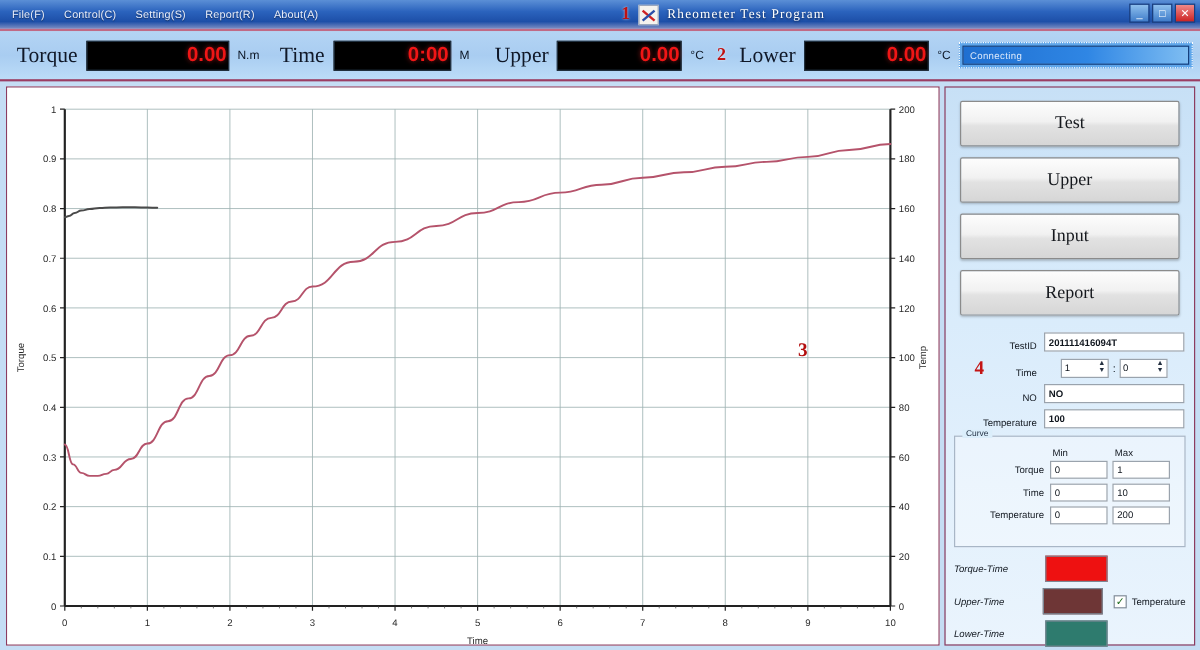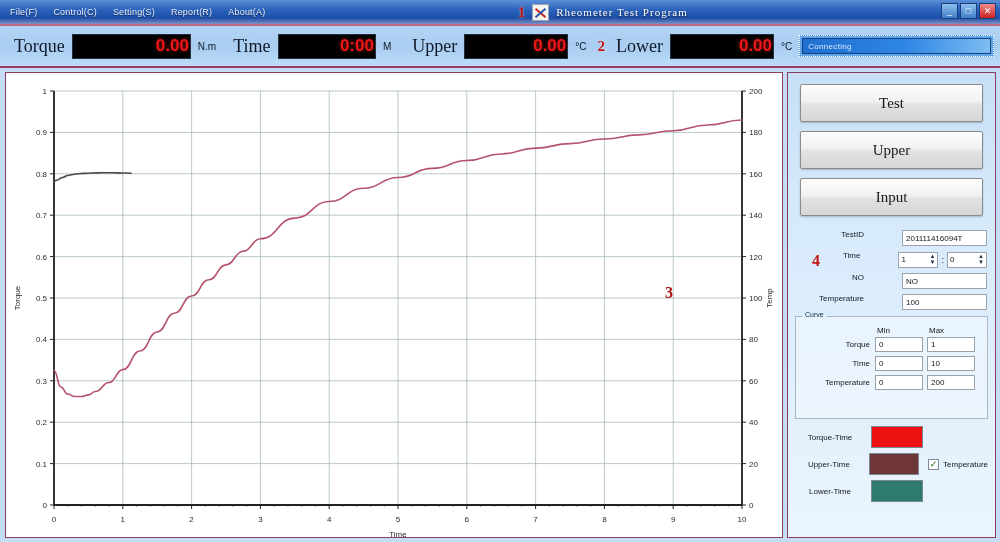--- a/index.html
+++ b/index.html
@@ -152,32 +152,32 @@
   }
 
   
   .form-zone { position: relative; padding: 14px 8px 0 8px; }
   .form-annot {
     position: absolute; left: 24px; top: 36px;
     color: #c41414; font-weight: bold; font-size: 16px;
     font-family: "Liberation Serif", serif;
   }
   .frow {
-    display: flex; align-items: flex-start; margin-bottom: 5px; gap: 32px;
+    display: flex; align-items: flex-end; margin-bottom: 5px;
   }
   .flabel {
     width: 74px; text-align: right; padding-right: 6px;
     font-size: 8px; color: #121820;
     font-family: "Liberation Sans", sans-serif; white-space: nowrap;
   }
   .finput {
     flex: 1 1 auto; height: 16px; background: #ffffff;
     border: 1px solid #9aa3ad; font-size: 8px; color: #10161e;
     display: flex; align-items: center; padding-left: 3px;
-    font-family: "Liberation Sans", sans-serif; overflow: hidden;
+    font-family: "Liberation Sans", sans-serif; overflow: hidden; font-weight: bold;
   }
   .spinwrap {
     flex: 1 1 auto; height: 17px; display: flex; align-items: center;
     justify-content: center; gap: 3px;
   }
   .spin {
     width: 40px; height: 16px; background: #ffffff; border: 1px solid #9aa3ad;
     display: flex; align-items: center; justify-content: space-between;
     padding: 0 2px; font-size: 8px; color: #10161e;
     font-family: "Liberation Sans", sans-serif;
@@ -185,21 +185,21 @@
   .spin-arrows {
     display: flex; flex-direction: column; gap: 1px; line-height: 5px;
     font-size: 6px; color: #243041;
   }
   .colon { font-size: 9px; color: #10161e; }
 
   
   .group {
     margin: 6px 7px 0 7px; border: 1px solid #a8b6c6;
     background: rgba(255,255,255,.35); position: relative;
-    padding: 9px 3px 24px 3px;
+    padding: 9px 3px 14px 3px;
   }
   .group-title {
     position: absolute; left: 6px; top: -6px;
     background: #dbeefb; padding: 0 3px;
     font-size: 7px; color: #223043;
     font-family: "Liberation Sans", sans-serif;
   }
   .minmax-head { display: flex; margin-bottom: 2px; }
   .mm-spacer { width: 76px; }
   .mm-head {
@@ -216,23 +216,23 @@
     width: 48px; height: 15px; background: #ffffff; border: 1px solid #9aa3ad;
     font-size: 8px; color: #10161e; display: flex; align-items: center;
     padding-left: 3px; margin-right: 4px;
     font-family: "Liberation Sans", sans-serif;
   }
 
   
   .legend-zone { margin: 7px 7px 0 7px; position: relative; }
   .lg-row { display: flex; align-items: center; margin-bottom: 5px; }
   .lg-label {
-    width: 76px; text-align: center; padding-right: 6px;
+    width: 76px; text-align: left; padding-right: 6px;
     font-size: 8px; color: #121820;
-    font-family: "Liberation Sans", sans-serif; white-space: nowrap;
+    font-family: "Liberation Sans", sans-serif; white-space: nowrap; font-style: italic;
   }
   .swatch {
     width: 52px; height: 22px; border: 1px solid #7b8794;
   }
   .chk-wrap {
     display: flex; align-items: center; gap: 4px; margin-left: 9px;
   }
   .chkbox {
     width: 11px; height: 11px; background: #ffffff; border: 1px solid #7e8b99;
     display: flex; align-items: center; justify-content: center;
@@ -452,20 +452,21 @@
       </svg>
     <span class="chart-annot">3</span>
   </div>
 
   <div class="side-panel">
 
     <div class="btn-grid">
       <div class="ctl-btn">Test</div>
       <div class="ctl-btn">Upper</div>
       <div class="ctl-btn">Input</div>
+      <div class="ctl-btn">Report</div>
     </div>
 
     <div class="form-zone">
       <span class="form-annot">4</span>
 
       <div class="frow">
         <span class="flabel">TestID</span>
         <span class="finput">201111416094T</span>
       </div>
 

